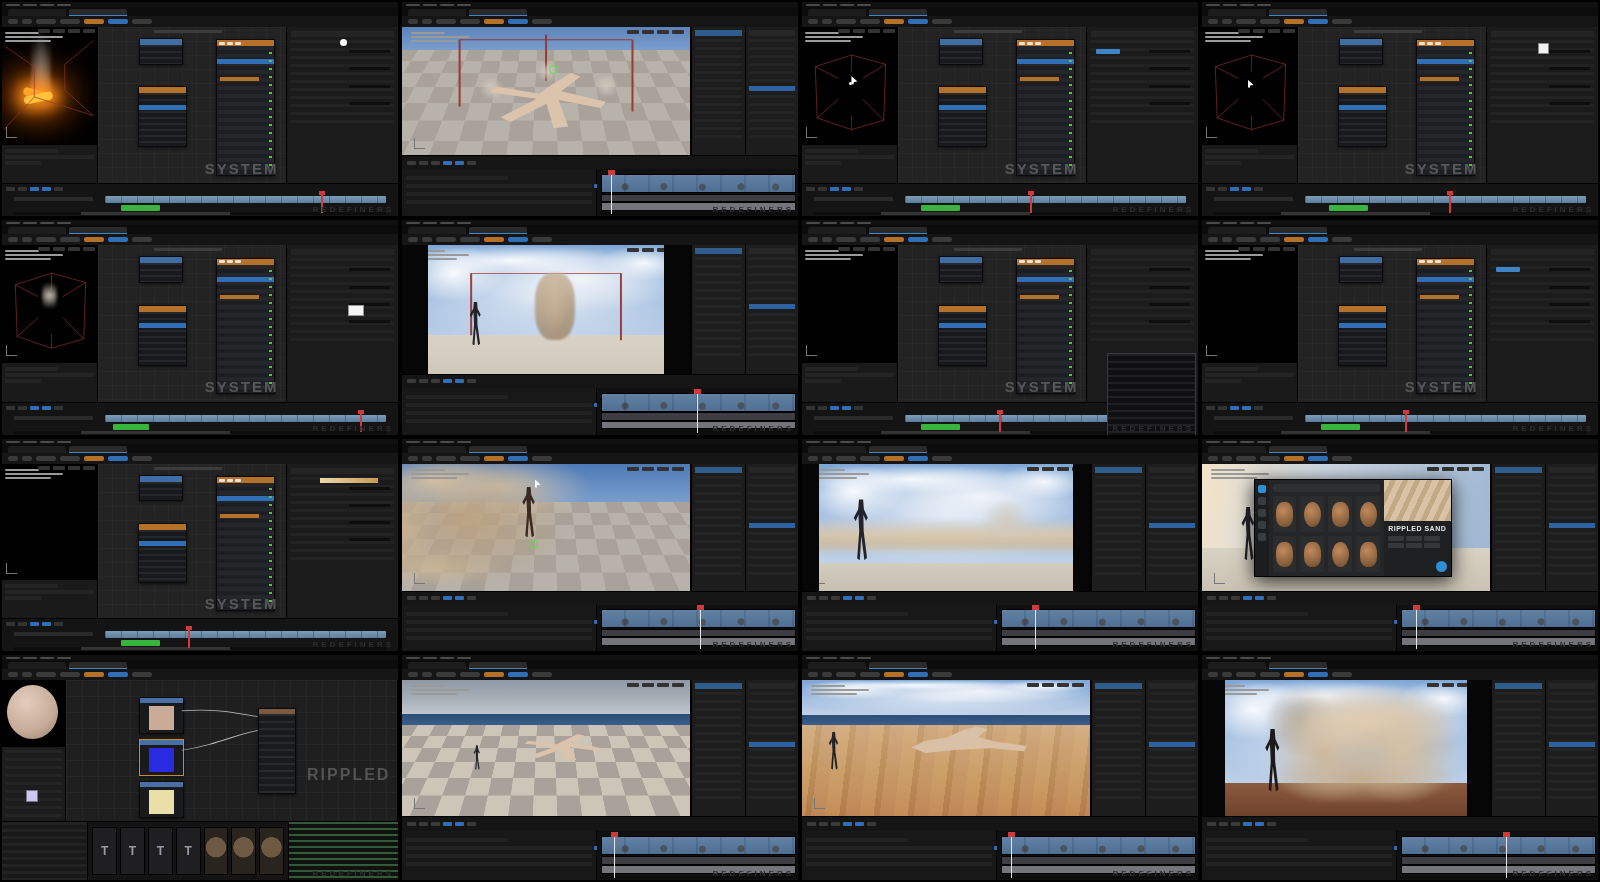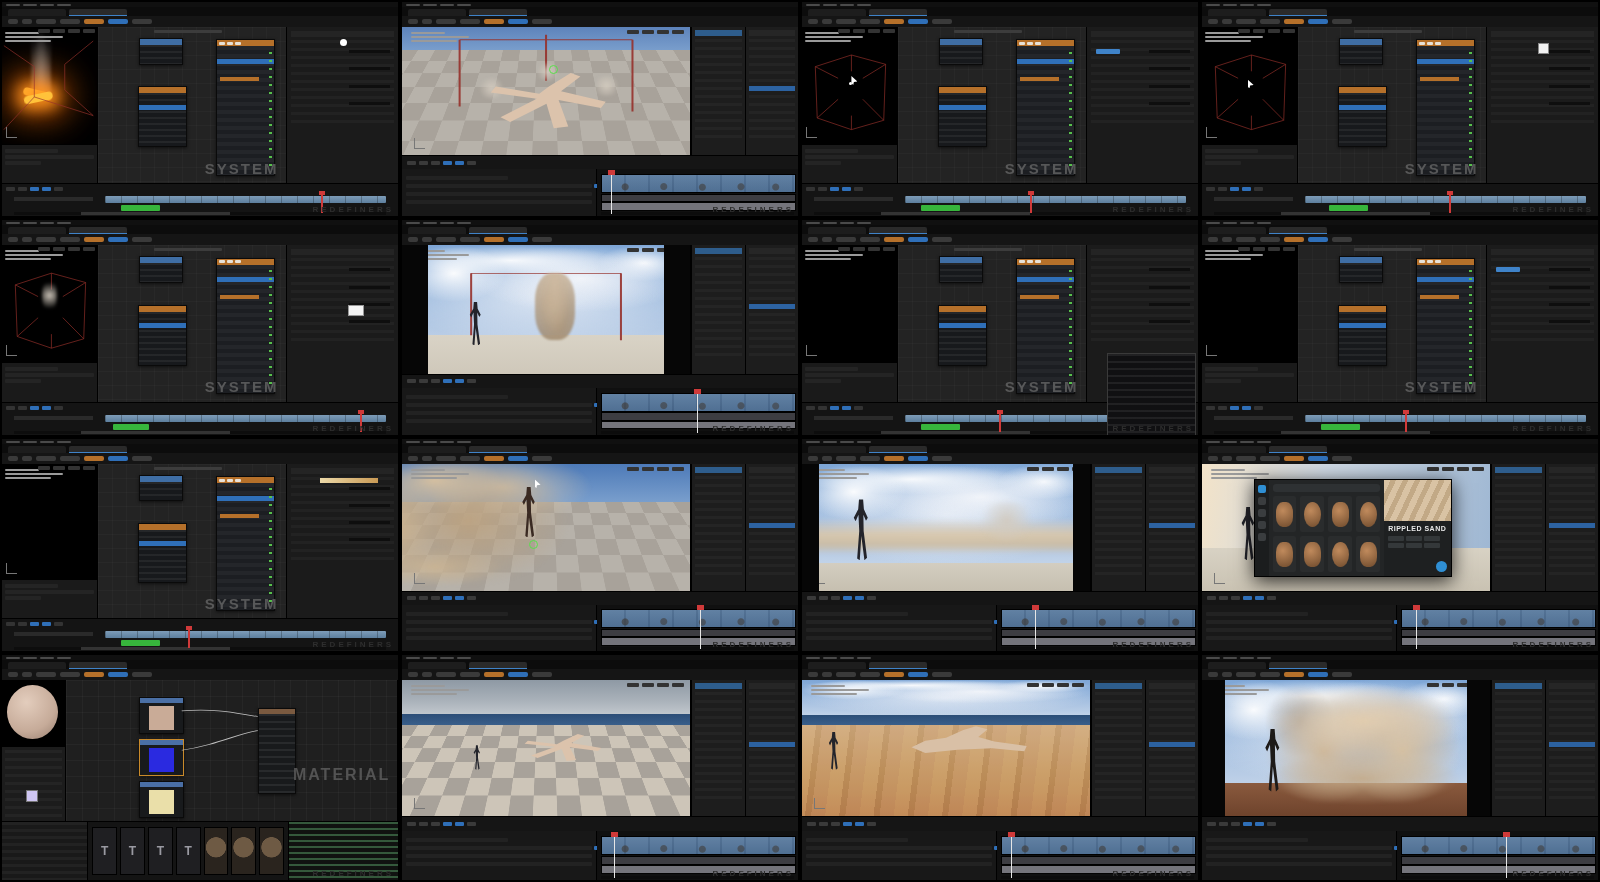--- a/index.html
+++ b/index.html
@@ -1436,21 +1436,21 @@
             <div class="sw"></div>
           </div>
     <div class="mnode crm" style="left:22%;top:72%">
       <div class="hd"></div>
             <div class="sw"></div>
           </div>
     <div class="mnode res">
             <div class="hd"></div>
             <div class="bd"></div>
           </div>
-          <div class="wm-material">MATERIAL</div>
+          <div class="wm-material">RIPPLED</div>
         </div>
       </div>
       <div class="m-bottom">
         <div class="m-tree"></div>
         <div class="m-thumbs">
           <div class="m-thumb">T</div>
           <div class="m-thumb">T</div>
           <div class="m-thumb">T</div>
           <div class="m-thumb">T</div>
           <div class="m-thumb tex"></div>

